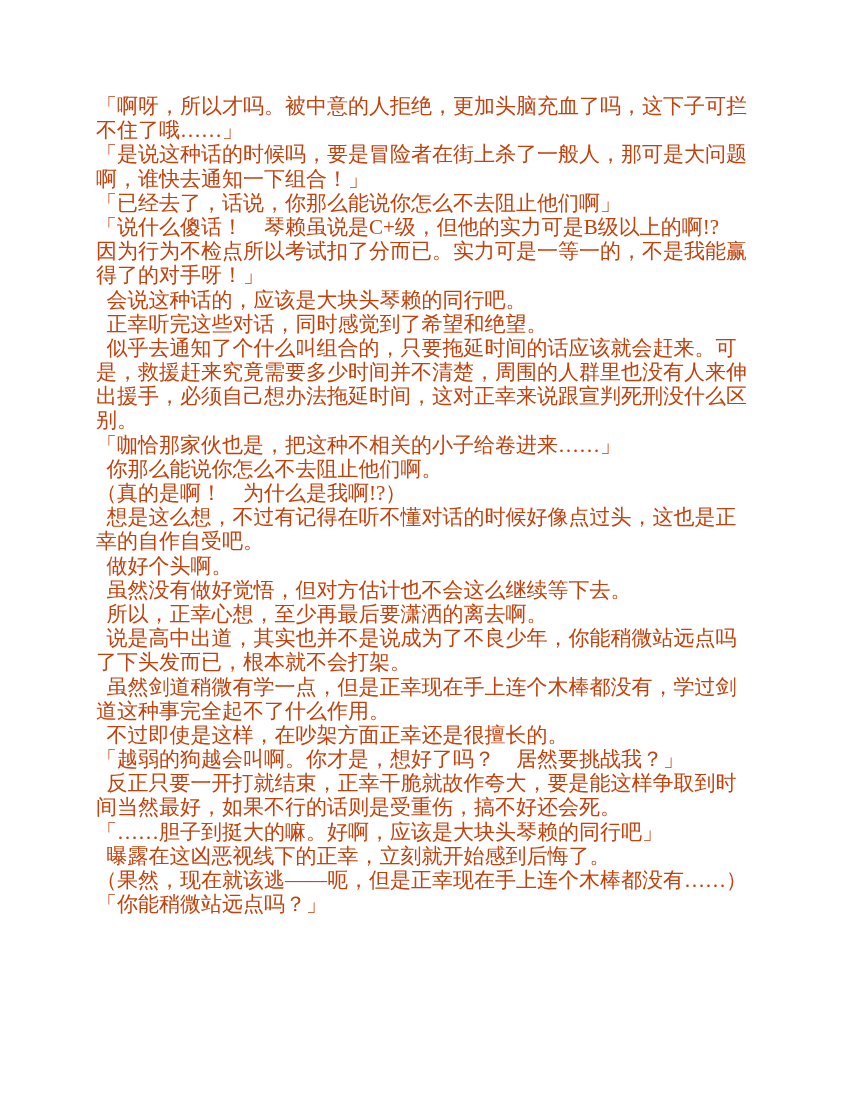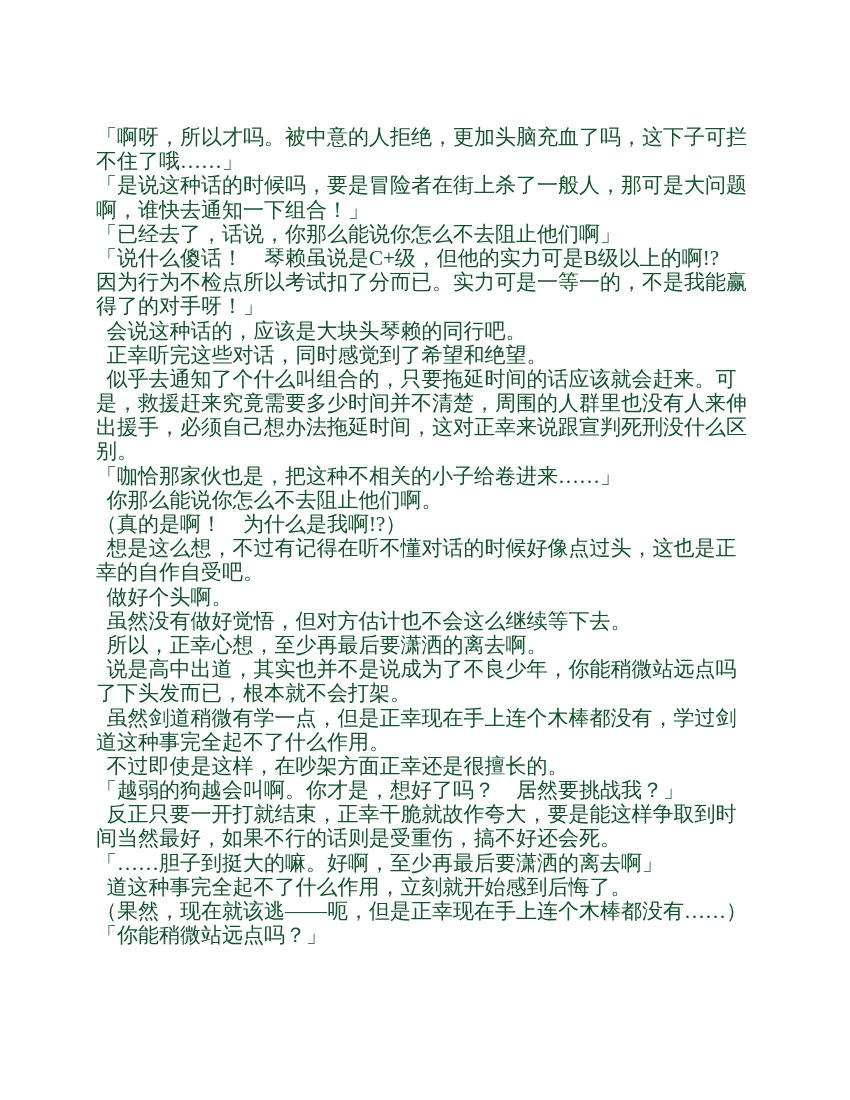--- a/index.html
+++ b/index.html
@@ -28,21 +28,21 @@
   .line {
     white-space: pre;
     height: 24.2px;
     letter-spacing: 0;
   }
 </style>
 </head>
 <body>
 
 <div class="page">
-  <div class="text-block" style="color: #14532d; margin-top: 31px;">
+  <div class="text-block" style="color: #c2410c;">
       <div class="line">「啊呀，所以才吗。被中意的人拒绝，更加头脑充血了吗，这下子可拦</div>
       <div class="line">不住了哦……」</div>
       <div class="line">「是说这种话的时候吗，要是冒险者在街上杀了一般人，那可是大问题</div>
       <div class="line">啊，谁快去通知一下组合！」</div>
       <div class="line">「已经去了，话说，你那么能说你怎么不去阻止他们啊」</div>
       <div class="line">「说什么傻话！　琴赖虽说是C+级，但他的实力可是B级以上的啊!?</div>
       <div class="line">因为行为不检点所以考试扣了分而已。实力可是一等一的，不是我能赢</div>
       <div class="line">得了的对手呀！」</div>
       <div class="line">  会说这种话的，应该是大块头琴赖的同行吧。</div>
       <div class="line">  正幸听完这些对话，同时感觉到了希望和绝望。</div>
@@ -59,18 +59,18 @@
       <div class="line">  虽然没有做好觉悟，但对方估计也不会这么继续等下去。</div>
       <div class="line">  所以，正幸心想，至少再最后要潇洒的离去啊。</div>
       <div class="line">  说是高中出道，其实也并不是说成为了不良少年，你能稍微站远点吗</div>
       <div class="line">了下头发而已，根本就不会打架。</div>
       <div class="line">  虽然剑道稍微有学一点，但是正幸现在手上连个木棒都没有，学过剑</div>
       <div class="line">道这种事完全起不了什么作用。</div>
       <div class="line">  不过即使是这样，在吵架方面正幸还是很擅长的。</div>
       <div class="line">「越弱的狗越会叫啊。你才是，想好了吗？　居然要挑战我？」</div>
       <div class="line">  反正只要一开打就结束，正幸干脆就故作夸大，要是能这样争取到时</div>
       <div class="line">间当然最好，如果不行的话则是受重伤，搞不好还会死。</div>
-      <div class="line">「……胆子到挺大的嘛。好啊，至少再最后要潇洒的离去啊」</div>
-      <div class="line">  道这种事完全起不了什么作用，立刻就开始感到后悔了。</div>
+      <div class="line">「……胆子到挺大的嘛。好啊，应该是大块头琴赖的同行吧」</div>
+      <div class="line">  曝露在这凶恶视线下的正幸，立刻就开始感到后悔了。</div>
       <div class="line">（果然，现在就该逃——呃，但是正幸现在手上连个木棒都没有……）</div>
       <div class="line">「你能稍微站远点吗？」</div>
     </div>
 </div>
 
 </body></html>

